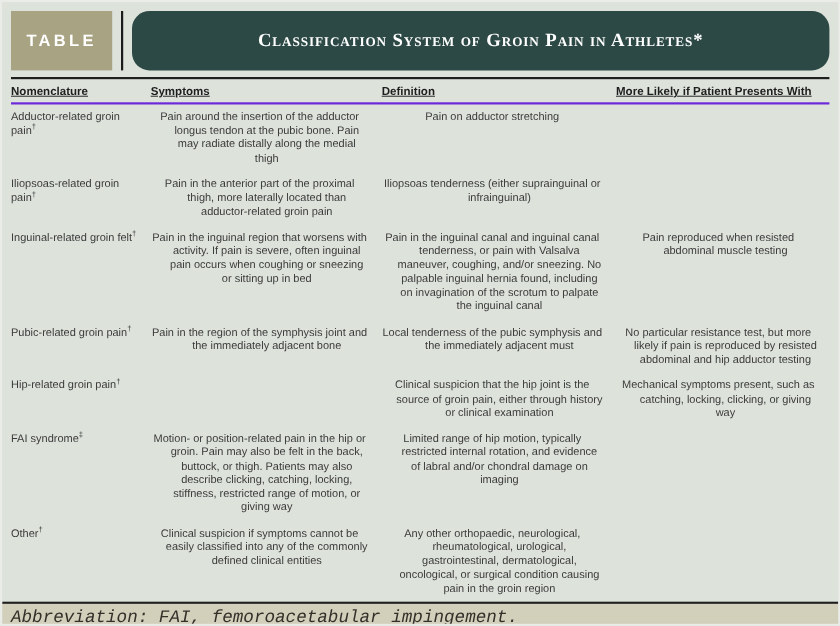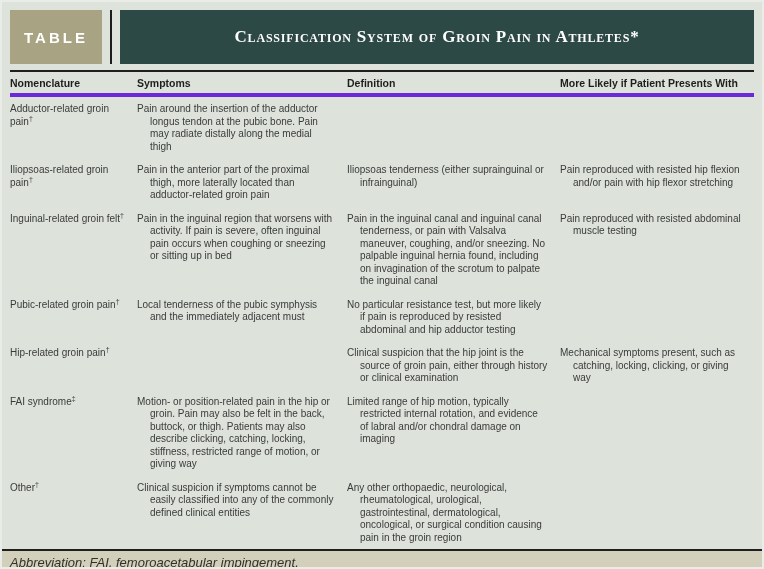--- a/index.html
+++ b/index.html
@@ -16,55 +16,56 @@
   }
   .band{display:flex;height:54px;margin:8px 8px 0 8px;flex:0 0 auto;}
   .table-label{
     width:92px;background:#a8a383;
     display:flex;align-items:center;justify-content:center;
     color:#ffffff;font-weight:bold;font-size:15px;letter-spacing:3px;
   }
   .band-divider{width:2px;background:#1c1c1c;margin:0 8px;}
   .title-bar{
     flex:1;background:#2c4945;
-    display:flex;align-items:center;justify-content:center;
+    display:flex;align-items:center;justify-content:center;border-radius:16px;
   }
   .title-text{
     color:#ffffff;
     font-family:"Liberation Serif",serif;
     font-variant:small-caps;
     font-weight:bold;
     font-size:17px;
     letter-spacing:0.8px;
   }
   .thick-rule{height:2px;background:#1f1f1f;margin:6px 8px 0 8px;flex:0 0 auto;}
   .grid{display:grid;grid-template-columns:127px 210px 213px 198px;margin:0 8px;}
   .colhead{
     padding:5px 0 4px 0;
-    border-bottom:4px solid #6d28d9;
+    border-bottom:2px solid #6d28d9;
     flex:0 0 auto;
+    text-decoration:underline;
   }
   .colhead .hcell{
     font-weight:bold;font-size:10.5px;color:#1e1e1e;padding-right:10px;
   }
   .tbody{flex:1 1 auto;}
   .trow{padding:6px 0 5px 0;}
   .cell{font-size:10px;line-height:12.5px;padding-right:12px;box-sizing:border-box;}
-  .hang{padding-left:13px;text-indent:-13px;}
+  .hang{padding-left:13px;text-indent:-13px;text-align:center;}
   .cell sup{font-size:7px;line-height:0;}
   .foot-rule{height:2px;background:#1f1f1f;flex:0 0 auto;}
   .footer{
     background:#d2cfba;
     flex:1 0 auto;
     padding:5px 8px 4px 8px;
   }
   .footnote{
-    font-family:Liberation Sans, sans-serif;
+    font-family:Liberation Mono, monospace;
     font-style:italic;
-    font-size:13px;
+    font-size:16px;
     line-height:14px;
     color:#33302a;
   }
 </style>
 </head>
 <body>
 
 <div class="page">
 
   <div class="band">
@@ -84,38 +85,39 @@
     <div class="hcell">Symptoms</div>
     <div class="hcell">Definition</div>
     <div class="hcell">More Likely if Patient Presents With</div>
   </div>
 
   <div class="tbody">
 
     <div class="grid trow">
       <div class="cell"><span>Adductor-related groin pain</span><sup>†</sup></div>
       <div class="cell hang">Pain around the insertion of the adductor longus tendon at the pubic bone. Pain may radiate distally along the medial thigh</div>
+      <div class="cell hang">Pain on adductor stretching</div>
     </div>
 
     <div class="grid trow">
       <div class="cell"><span>Iliopsoas-related groin pain</span><sup>†</sup></div>
       <div class="cell hang">Pain in the anterior part of the proximal thigh, more laterally located than adductor-related groin pain</div>
       <div class="cell hang">Iliopsoas tenderness (either suprainguinal or infrainguinal)</div>
-      <div class="cell hang">Pain reproduced with resisted hip flexion and/or pain with hip flexor stretching</div>
     </div>
 
     <div class="grid trow">
       <div class="cell"><span>Inguinal-related groin felt</span><sup>†</sup></div>
       <div class="cell hang">Pain in the inguinal region that worsens with activity. If pain is severe, often inguinal pain occurs when coughing or sneezing or sitting up in bed</div>
       <div class="cell hang">Pain in the inguinal canal and inguinal canal tenderness, or pain with Valsalva maneuver, coughing, and/or sneezing. No palpable inguinal hernia found, including on invagination of the scrotum to palpate the inguinal canal</div>
-      <div class="cell hang">Pain reproduced with resisted abdominal muscle testing</div>
+      <div class="cell hang">Pain reproduced when resisted abdominal muscle testing</div>
     </div>
 
     <div class="grid trow">
       <div class="cell"><span>Pubic-related groin pain</span><sup>†</sup></div>
+      <div class="cell hang">Pain in the region of the symphysis joint and the immediately adjacent bone</div>
       <div class="cell hang">Local tenderness of the pubic symphysis and the immediately adjacent must</div>
       <div class="cell hang">No particular resistance test, but more likely if pain is reproduced by resisted abdominal and hip adductor testing</div>
     </div>
 
     <div class="grid trow">
       <div class="cell"><span>Hip-related groin pain</span><sup>†</sup></div>
       <div class="cell hang"></div>
       <div class="cell hang">Clinical suspicion that the hip joint is the source of groin pain, either through history or clinical examination</div>
       <div class="cell hang">Mechanical symptoms present, such as catching, locking, clicking, or giving way</div>
     </div>

